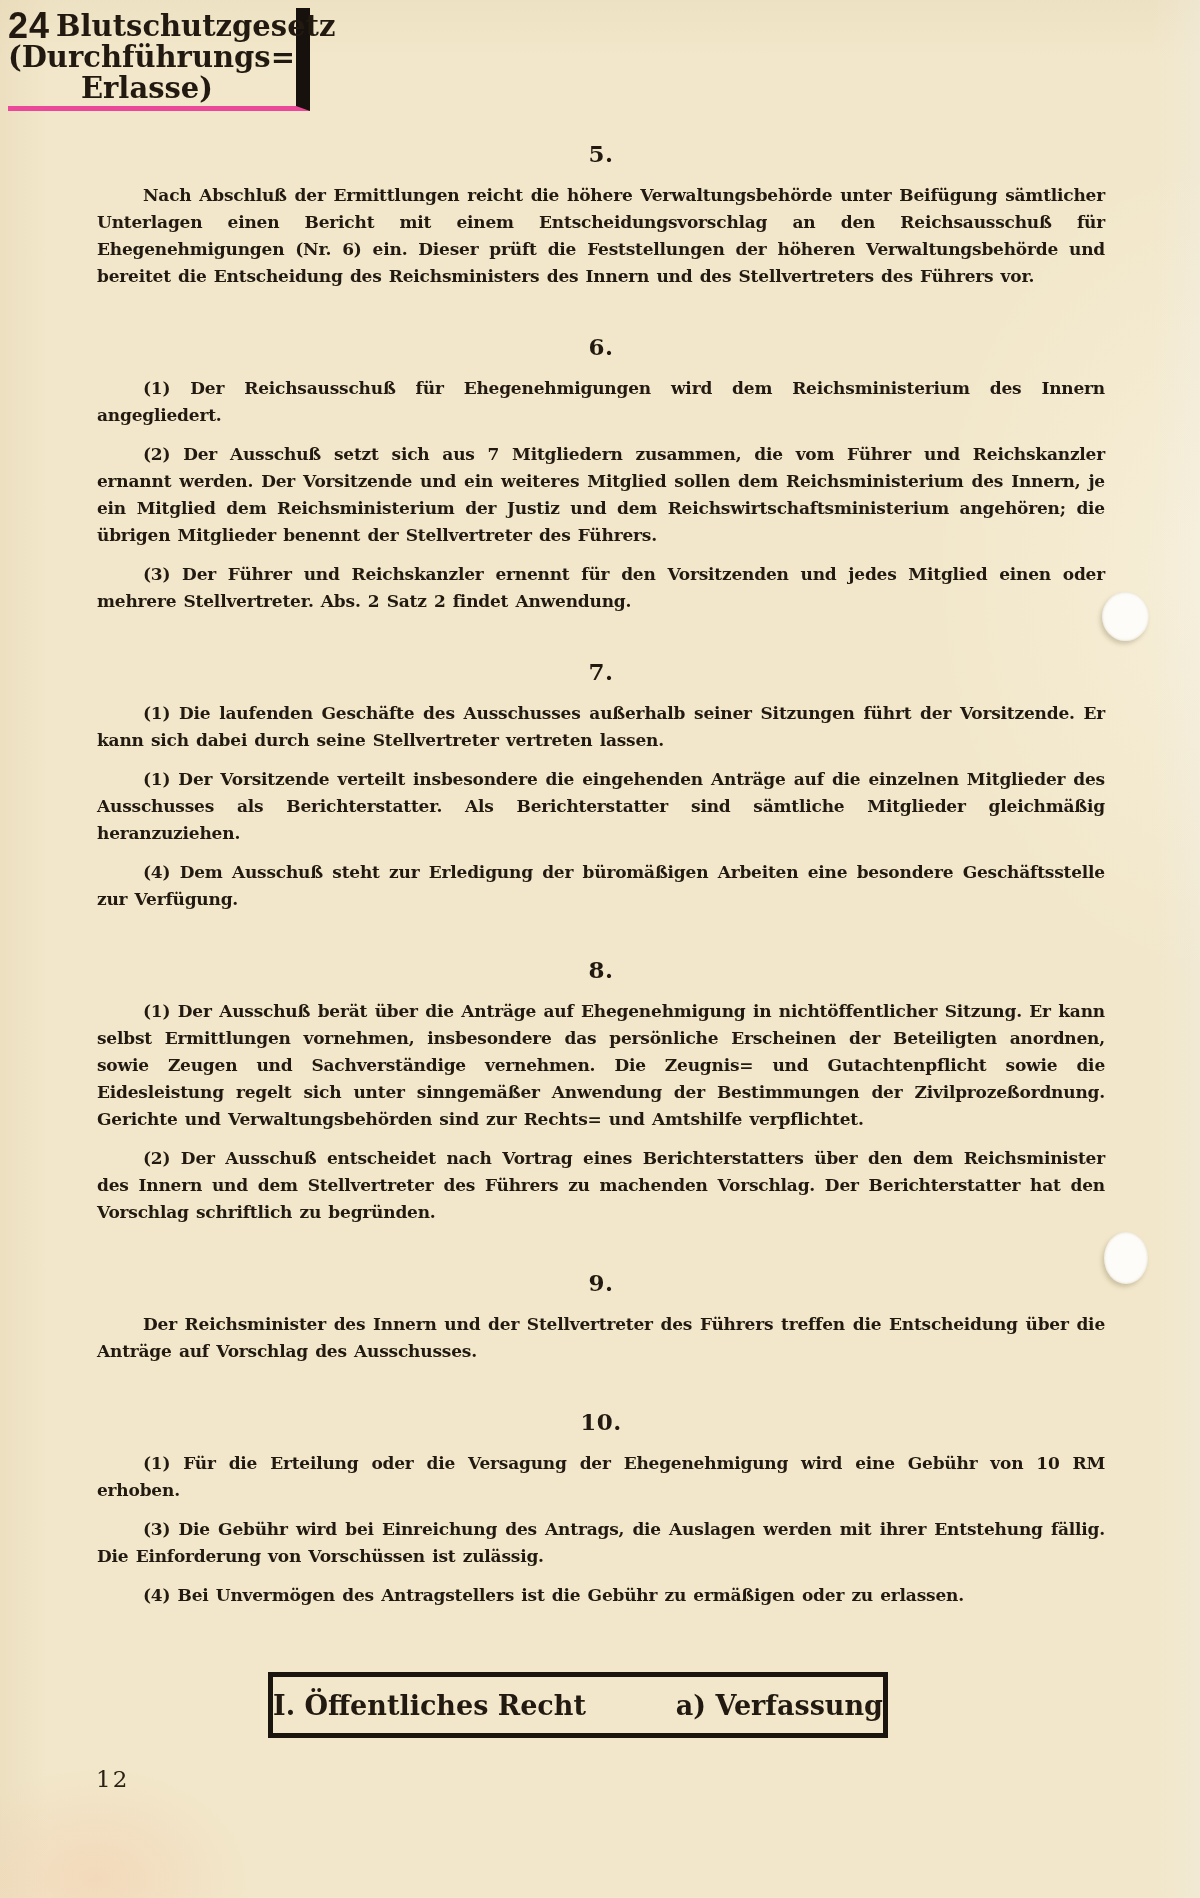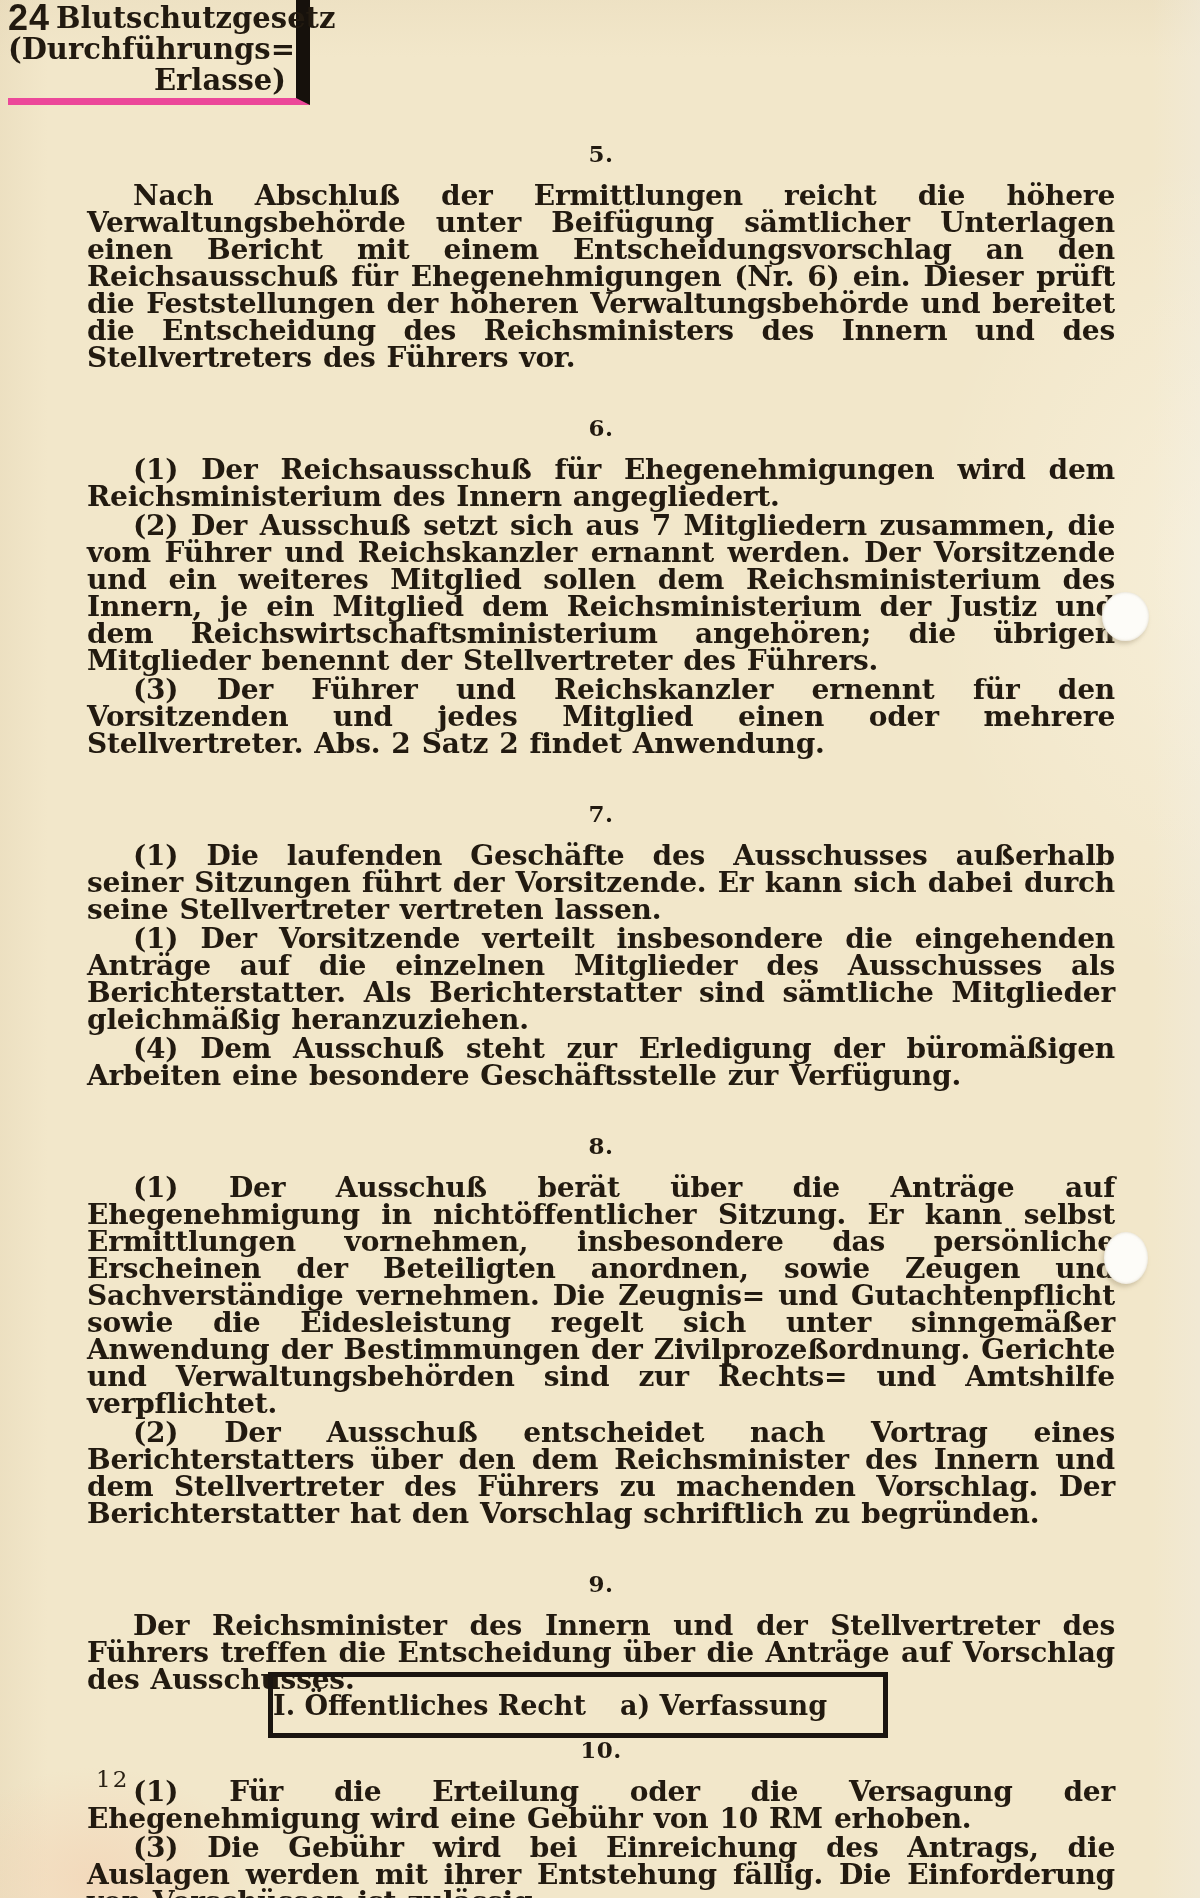--- a/index.html
+++ b/index.html
@@ -23,26 +23,26 @@
     background:
       radial-gradient(220px 160px at 8% 99%, rgba(244,196,165,0.40), rgba(244,196,165,0) 70%),
       radial-gradient(500px 700px at 102% 30%, rgba(255,252,242,0.35), rgba(255,252,242,0) 60%),
       linear-gradient(to right, rgba(226,210,176,0.35) 0%, rgba(226,210,176,0) 4%, rgba(226,210,176,0) 96%, rgba(240,235,222,0.5) 100%),
       linear-gradient(to bottom, rgba(231,217,185,0.4) 0%, rgba(231,217,185,0) 3%);
   }
   
   .header-tab {
     position: absolute;
     left: 8px;
-    top: 0;
+    top: 8px;
     width: 278px;
     height: 96px;
     border-right: 14px solid #16110c;
-    border-bottom: 7px solid #ec4899;
-    text-align: right;
+    border-bottom: 5px solid #ec4899;
+    text-align: center;
     padding: 2px 10px 0 0;
   }
   .header-line1 {
     font-size: 29px;
     font-weight: bold;
     line-height: 32px;
     white-space: nowrap;
   }
   .header-num {
     font-family: "Liberation Sans", "DejaVu Sans", sans-serif;
@@ -69,40 +69,40 @@
     text-align: center;
     font-size: 23px;
     font-weight: bold;
     margin: 43px 0 15px 0;
     letter-spacing: 0.5px;
   }
   .sec-num.first {
     margin-top: 0;
   }
   .content p {
-    margin: 2px;
+    margin: 12px;
     text-indent: 46px;
     text-align: justify;
-    font-size: 28px;
+    font-size: 17px;
     line-height: 27px;
     font-weight: bold;
     letter-spacing: -0.2px;
     word-spacing: 1.5px;
   }
   
   .footer-box {
     position: absolute;
     left: 268px;
     top: 1672px;
     width: 610px;
     height: 56px;
     border: 5px solid #1b1510;
     display: flex;
     align-items: center;
-    justify-content: flex-start;
+    justify-content: space-between;
     gap: 34px;
     font-size: 27px;
     font-weight: bold;
     white-space: nowrap;
   }
   .page-number {
     position: absolute;
     left: 96px;
     top: 1726px;
     font-size: 23px;

